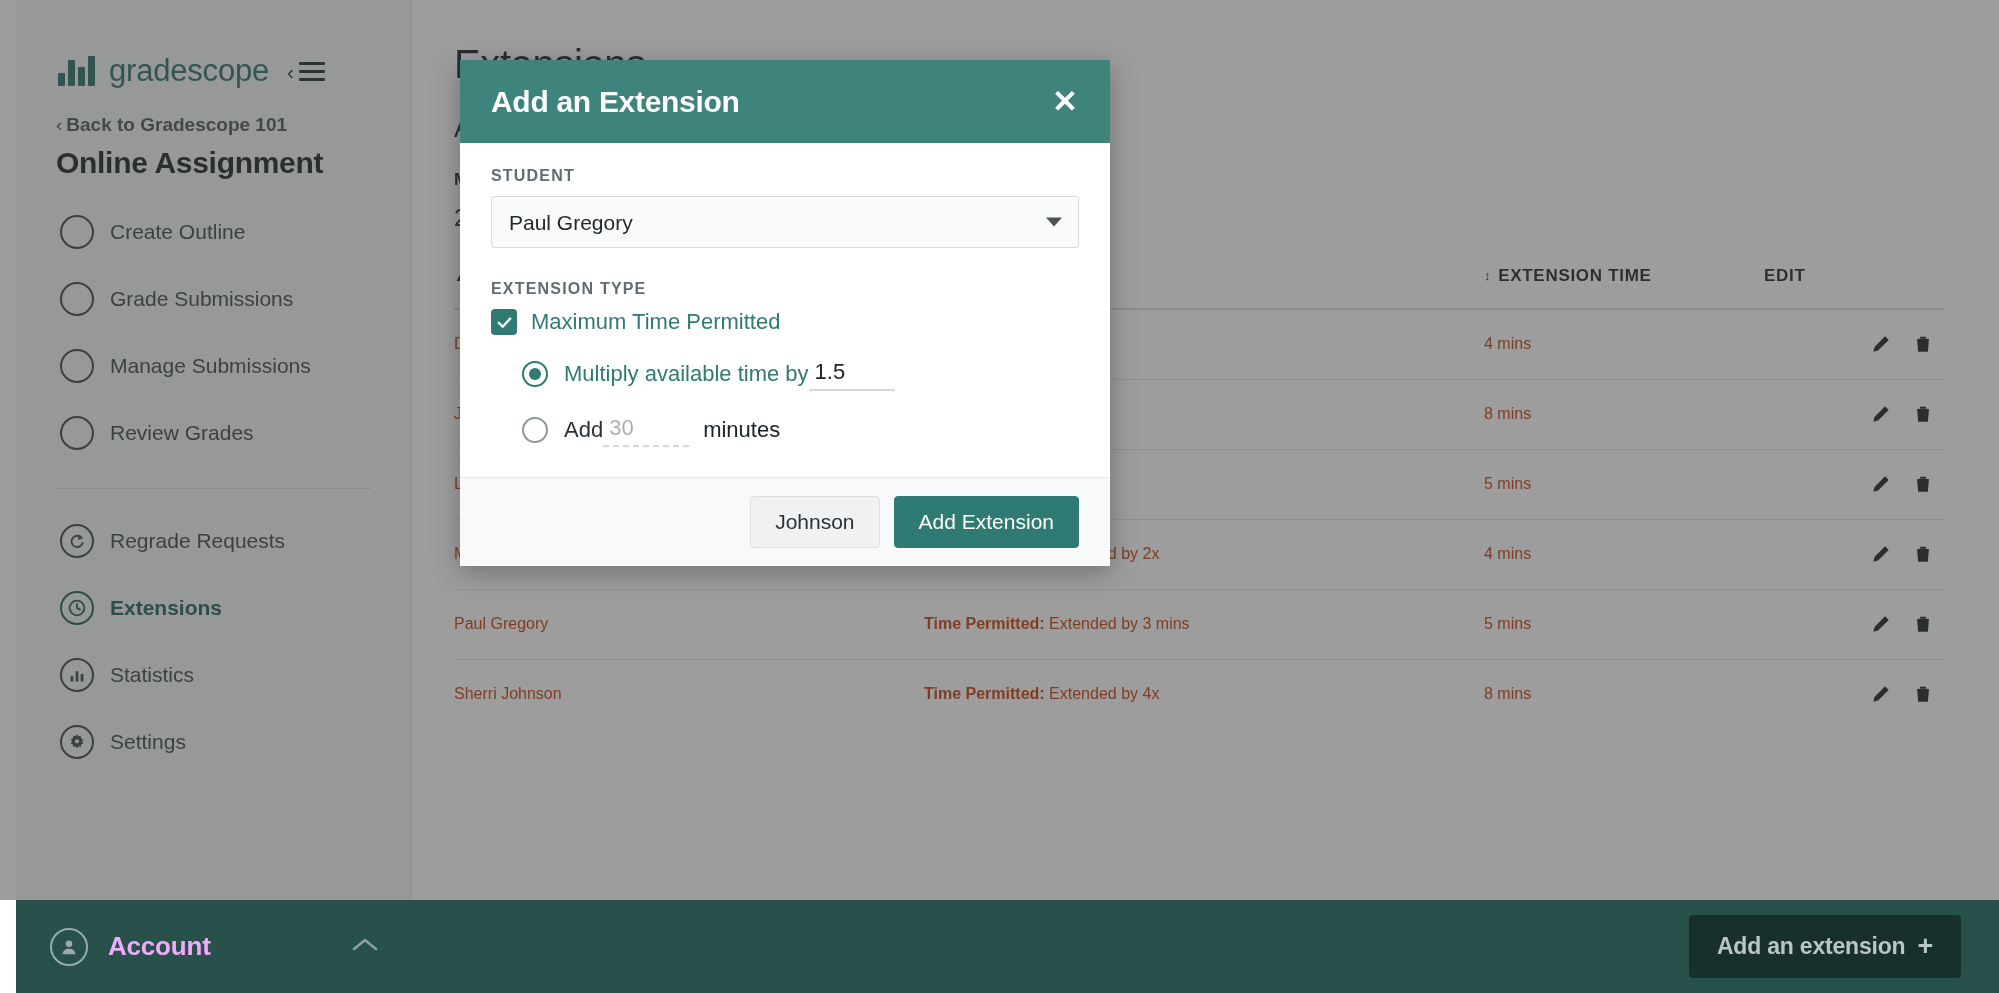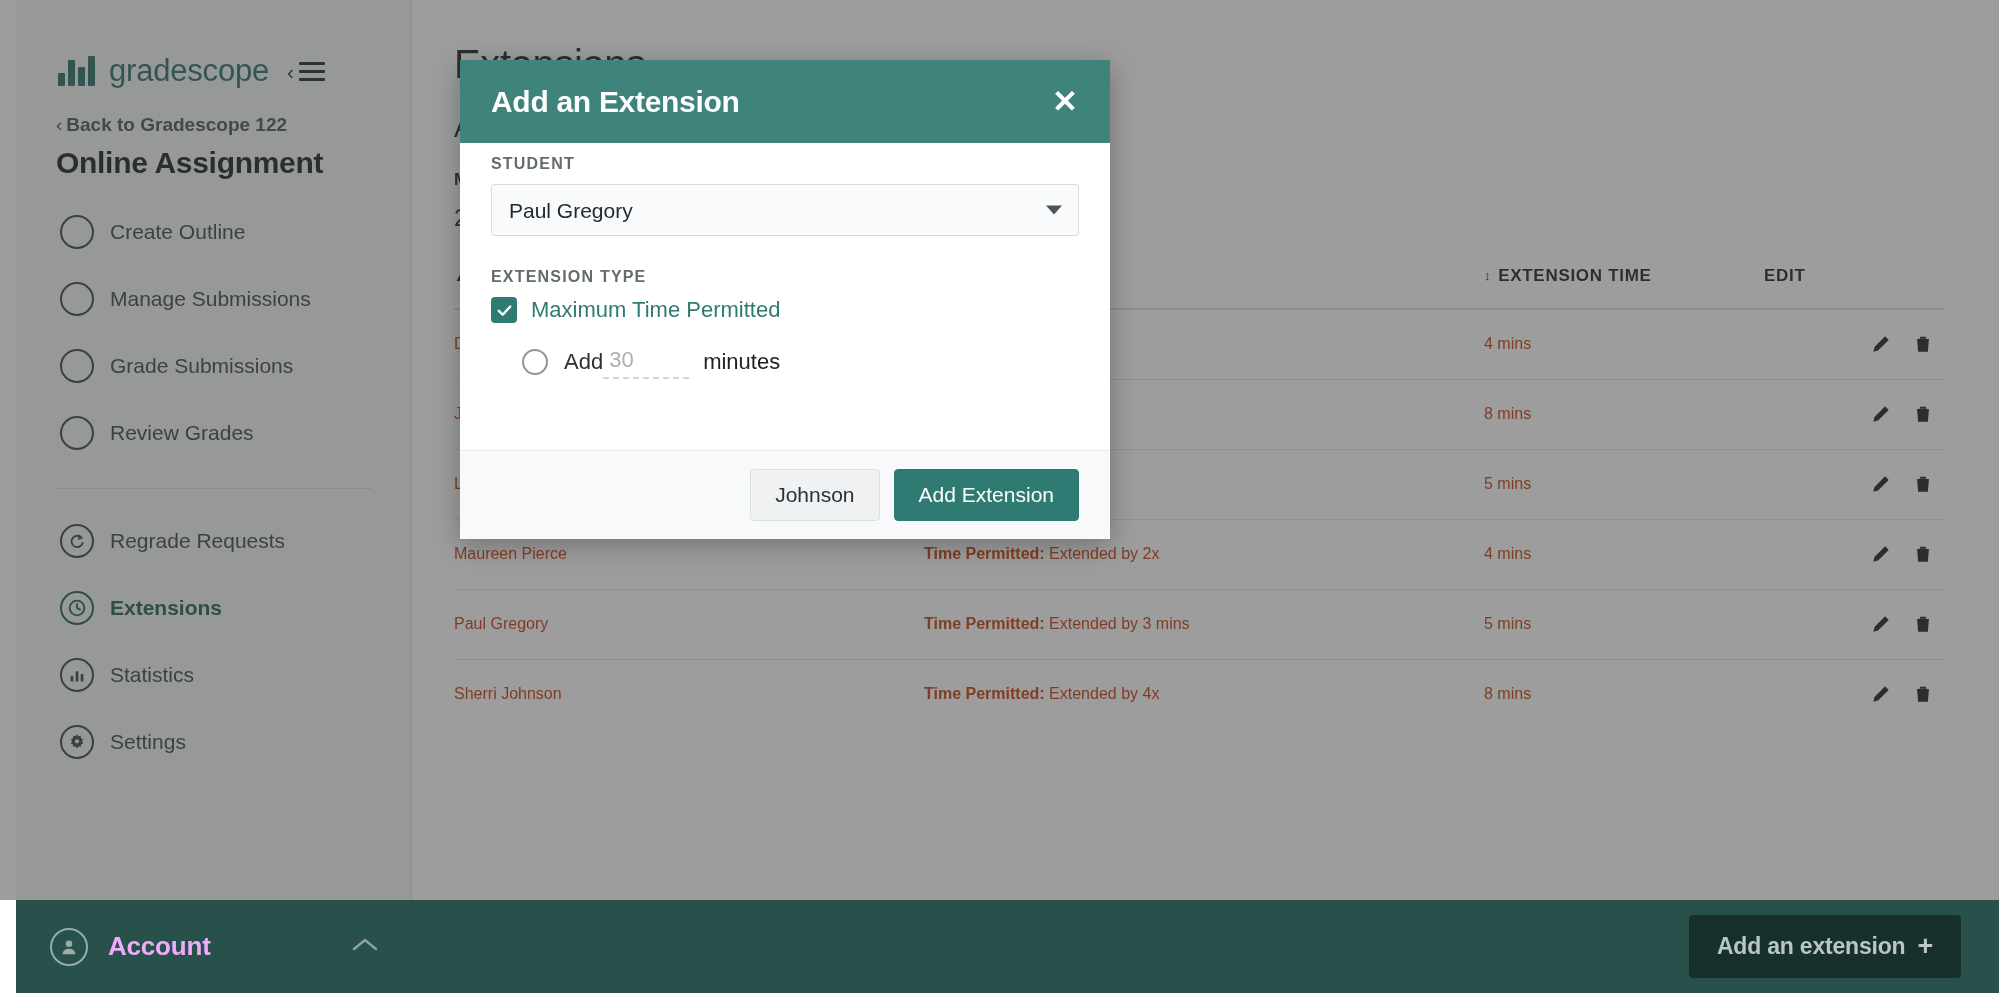--- a/index.html
+++ b/index.html
@@ -197,21 +197,21 @@
   .modal-title {
     color: #ffffff; font-size: 30px; font-weight: 700;
     letter-spacing: -0.3px;
   }
   .modal-close {
     margin-left: auto; color: #ffffff;
     font-size: 31px; line-height: 1; font-weight: 700;
     cursor: pointer; background: none; border: none;
     font-family: inherit; padding: 0 2px;
   }
-  .modal-body { padding: 12px 31px 30px 31px; min-height: 307px; }
+  .modal-body { padding: 24px 31px 30px 31px; min-height: 307px; }
   .field-label {
     font-size: 16px; font-weight: 700; color: #626b6e;
     letter-spacing: 1.2px; margin-bottom: 11px;
   }
   .select-wrap { position: relative; }
   select.student-select {
     width: 100%; height: 52px;
     background: #f9fafb;
     border: 1px solid #d8dcdf; border-radius: 3px;
     font-family: inherit; font-size: 21px; color: #23292c;
@@ -421,36 +421,36 @@
         <span class="chev-left">‹</span>
         <span class="hamb">
             <span></span>
             <span></span>
             <span></span>
           </span>
       </span>
     </div>
 
     <div class="back-link">
-      <span class="bc">‹</span><span>Back to Gradescope 122</span>
+      <span class="bc">‹</span><span>Back to Gradescope 101</span>
     </div>
     <div class="assign-title">Online Assignment</div>
 
     <div class="nav-list" id="nav-steps">
         <div class="nav-item">
           <span class="nav-circle"></span>
           <span class="nav-label">Create Outline</span>
         </div>
         <div class="nav-item">
           <span class="nav-circle"></span>
+          <span class="nav-label">Grade Submissions</span>
+        </div>
+        <div class="nav-item">
+          <span class="nav-circle"></span>
           <span class="nav-label">Manage Submissions</span>
-        </div>
-        <div class="nav-item">
-          <span class="nav-circle"></span>
-          <span class="nav-label">Grade Submissions</span>
         </div>
         <div class="nav-item">
           <span class="nav-circle"></span>
           <span class="nav-label">Review Grades</span>
         </div>
       </div>
     <div class="nav-divider"></div>
     <div id="nav-tools">
         <div class="nav-item">
           <span class="nav-circle">
@@ -533,20 +533,27 @@
 
       <div class="check-row">
         <span class="checkbox-on">
           <svg viewBox="0 0 24 24">
               <path d="M4 12.5 L9.5 18 L20 6.5" fill="none" stroke="#ffffff" stroke-width="3.4" stroke-linecap="round" stroke-linejoin="round"></path>
             </svg>
         </span>
         <span class="check-text">Maximum Time Permitted</span>
       </div>
 
+      <div class="radio-row">
+        <span class="radio">
+            <span class="dot"></span>
+          </span>
+        <span class="radio-text">Multiply available time by</span>
+        <input class="inline-input" id="multiplier-input" value="1.5" style="">
+      </div>
 
       <div class="radio-row">
         <span class="radio off"></span>
         <span class="radio-text off">Add</span>
         <input class="inline-input dashed" id="minutes-input" placeholder="30" style="">
         <span class="unit-text">minutes</span>
       </div>
     </div>
 
     <div class="modal-footer">

